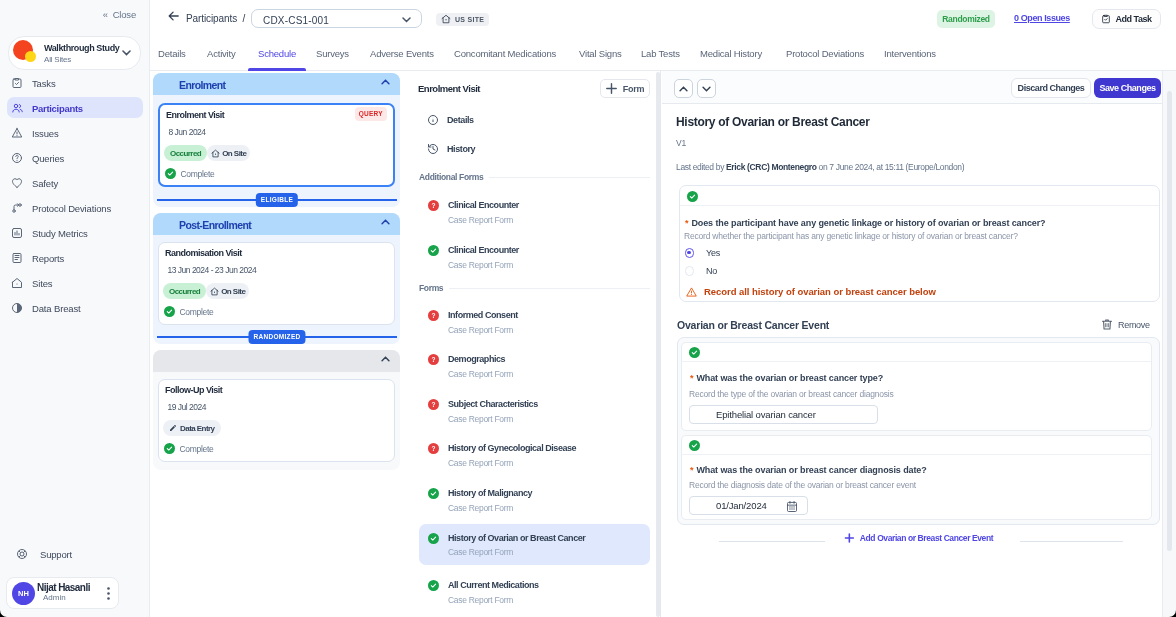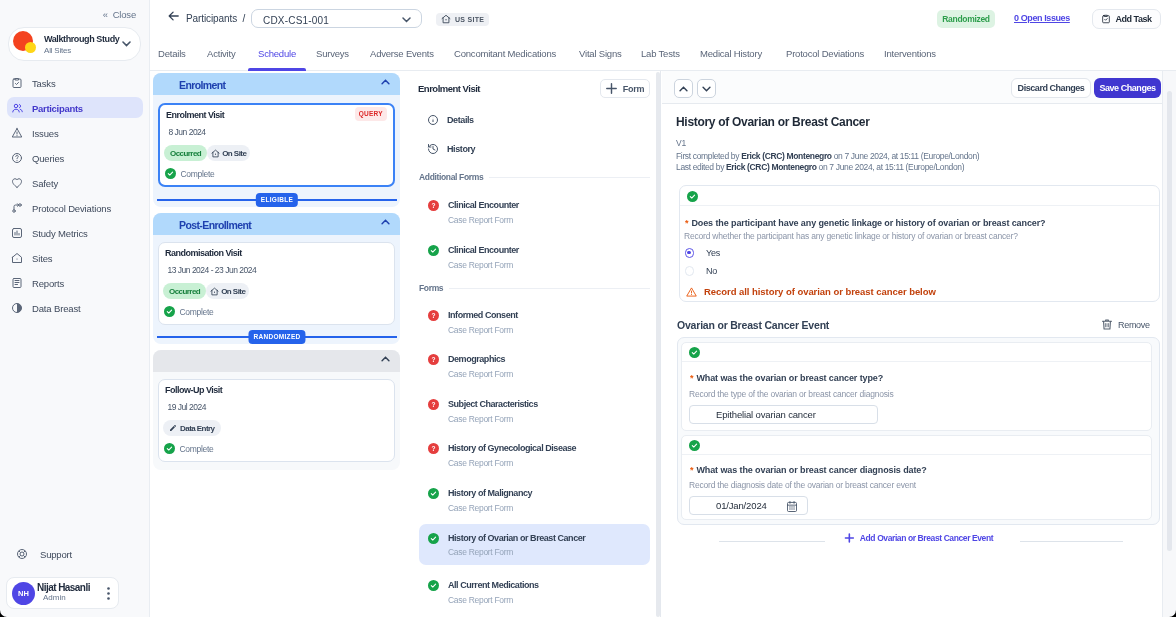--- a/index.html
+++ b/index.html
@@ -3,21 +3,21 @@
 <meta charset="utf-8">
 <style>
 * { margin:0; padding:0; box-sizing:border-box; }
 html,body { width:1176px; height:617px; overflow:hidden; }
 body { font-family:"Liberation Sans", sans-serif; background:#fff; position:relative; color:#334155; }
 .abs { position:absolute; }
 svg { display:block; }
 
 #sidebar { position:absolute; left:0; top:0; width:150px; height:617px; background:#f8f9fb; border-right:1px solid #e9edf2; }
 .close-lnk { position:absolute; top:9px; right:13px; font-size:9.5px; color:#64748b; letter-spacing:-0.2px; }
-.studycard { position:absolute; left:8px; top:27px; width:133px; height:34px; background:#fff; border:1px solid #e7ebf0; border-radius:16px; }
+.studycard { position:absolute; left:8px; top:36px; width:133px; height:34px; background:#fff; border:1px solid #e7ebf0; border-radius:16px; }
 .logo1 { position:absolute; left:4px; top:3px; width:20px; height:20px; border-radius:50%; background:#f4431f; }
 .logo2 { position:absolute; left:16px; top:14px; width:11px; height:11px; border-radius:50%; background:#ffd617; }
 .st-name { position:absolute; left:35px; top:6px; font-size:9px; font-weight:bold; letter-spacing:-0.4px; color:#1e293b; }
 .st-sub { position:absolute; left:35px; top:18px; font-size:8px; color:#64748b; letter-spacing:-0.2px; }
 .menu { position:absolute; left:0; top:70px; width:150px; }
 .mi { position:relative; height:25px; }
 .mi .ic { position:absolute; left:11px; top:50%; transform:translateY(-50%); color:#5b6678; }
 .mi .lb { position:absolute; left:32px; top:50%; transform:translateY(-50%); font-size:9.5px; letter-spacing:-0.15px; color:#3f4a5c; white-space:nowrap; }
 .mi.active .pill { position:absolute; left:7px; right:7px; top:2px; bottom:2px; background:#dee4fb; border-radius:7px; }
 .mi.active .lb { color:#4338ca; font-weight:bold; letter-spacing:-0.3px; }
@@ -191,34 +191,34 @@
           <svg width="12" height="12" viewBox="0 0 24 24" fill="none" stroke="currentColor" stroke-width="2" stroke-linecap="round" stroke-linejoin="round">
             <rect x="3" y="3" width="18" height="18" rx="3"></rect>
             <path d="M8 16v-5M12 16V8M16 16v-3"></path>
           </svg>
         </span>
         <span class="lb">Study Metrics</span>
       </div>
     <div class="mi">
         <span class="ic">
           <svg width="12" height="12" viewBox="0 0 24 24" fill="none" stroke="currentColor" stroke-width="2" stroke-linecap="round" stroke-linejoin="round">
+            <rect x="4" y="3" width="16" height="18" rx="2"></rect>
+            <path d="M8 7h8M8 11h8M8 15h5"></path>
+          </svg>
+        </span>
+        <span class="lb">Reports</span>
+      </div>
+    <div class="mi">
+        <span class="ic">
+          <svg width="12" height="12" viewBox="0 0 24 24" fill="none" stroke="currentColor" stroke-width="2" stroke-linecap="round" stroke-linejoin="round">
             <path d="M3 10.5L12 3l9 7.5V21H3V10.5z"></path>
             <path d="M12 14v.3"></path>
           </svg>
         </span>
         <span class="lb">Sites</span>
-      </div>
-    <div class="mi">
-        <span class="ic">
-          <svg width="12" height="12" viewBox="0 0 24 24" fill="none" stroke="currentColor" stroke-width="2" stroke-linecap="round" stroke-linejoin="round">
-            <rect x="4" y="3" width="16" height="18" rx="2"></rect>
-            <path d="M8 7h8M8 11h8M8 15h5"></path>
-          </svg>
-        </span>
-        <span class="lb">Reports</span>
       </div>
     <div class="mi">
         <span class="ic">
           <svg width="12" height="12" viewBox="0 0 24 24" fill="none" stroke="currentColor" stroke-width="2">
             <circle cx="12" cy="12" r="9"></circle>
             <path d="M12 3a9 9 0 010 18z" fill="currentColor" stroke="none"></path>
           </svg>
         </span>
         <span class="lb">Data Breast</span>
       </div>
@@ -495,21 +495,20 @@
     <div class="sqbtn" style="left:35px">
         <svg width="9" height="6" viewBox="0 0 10 7" fill="none" stroke="#334155" stroke-width="1.7" stroke-linecap="round">
           <path d="M1 1.5l4 4 4-4"></path>
         </svg>
       </div>
     <div class="btn-discard">Discard Changes</div>
     <div class="btn-save">Save Changes</div>
   </div>
   <div class="r-head">History of Ovarian or Breast Cancer</div>
   <div class="r-v1">V1</div>
-  <div class="r-meta" style="top:80px">First completed by <b>Erick (CRC) Montenegro</b> on 7 June 2024, at 15:11 (Europe/London)</div>
   <div class="r-meta" style="top:91px">Last edited by <b>Erick (CRC) Montenegro</b> on 7 June 2024, at 15:11 (Europe/London)</div>
 
   <div class="qcard" style="top:114px; height:117px">
     <div class="chkrow"></div>
     <span class="gchk" style="left:7px; top:5px">
         <svg width="11" height="11" viewBox="0 0 20 20">
           <circle cx="10" cy="10" r="10" fill="#16a34a"></circle>
           <path d="M6 10.2l2.6 2.6 5.2-5.4" stroke="#fff" stroke-width="2" fill="none" stroke-linecap="round" stroke-linejoin="round"></path>
         </svg>
       </span>

